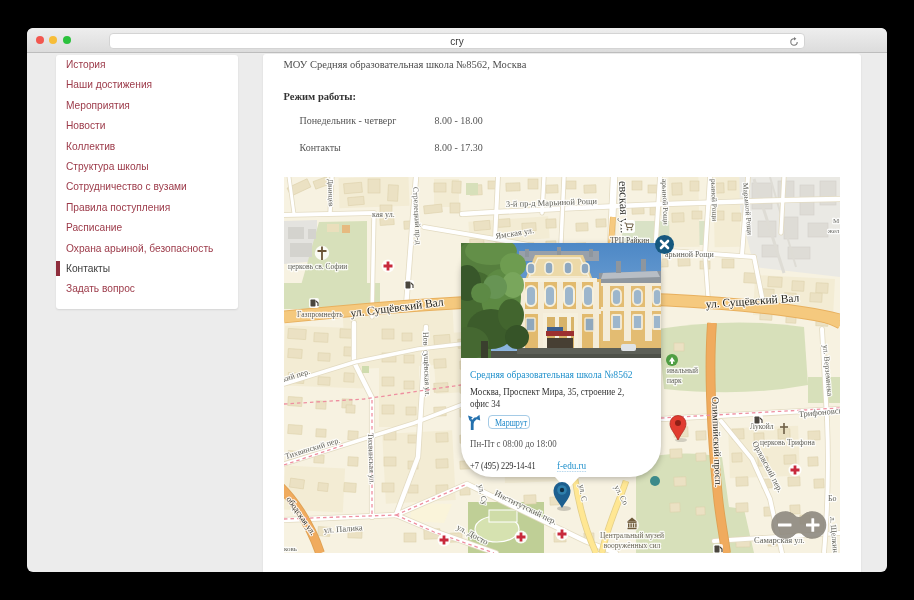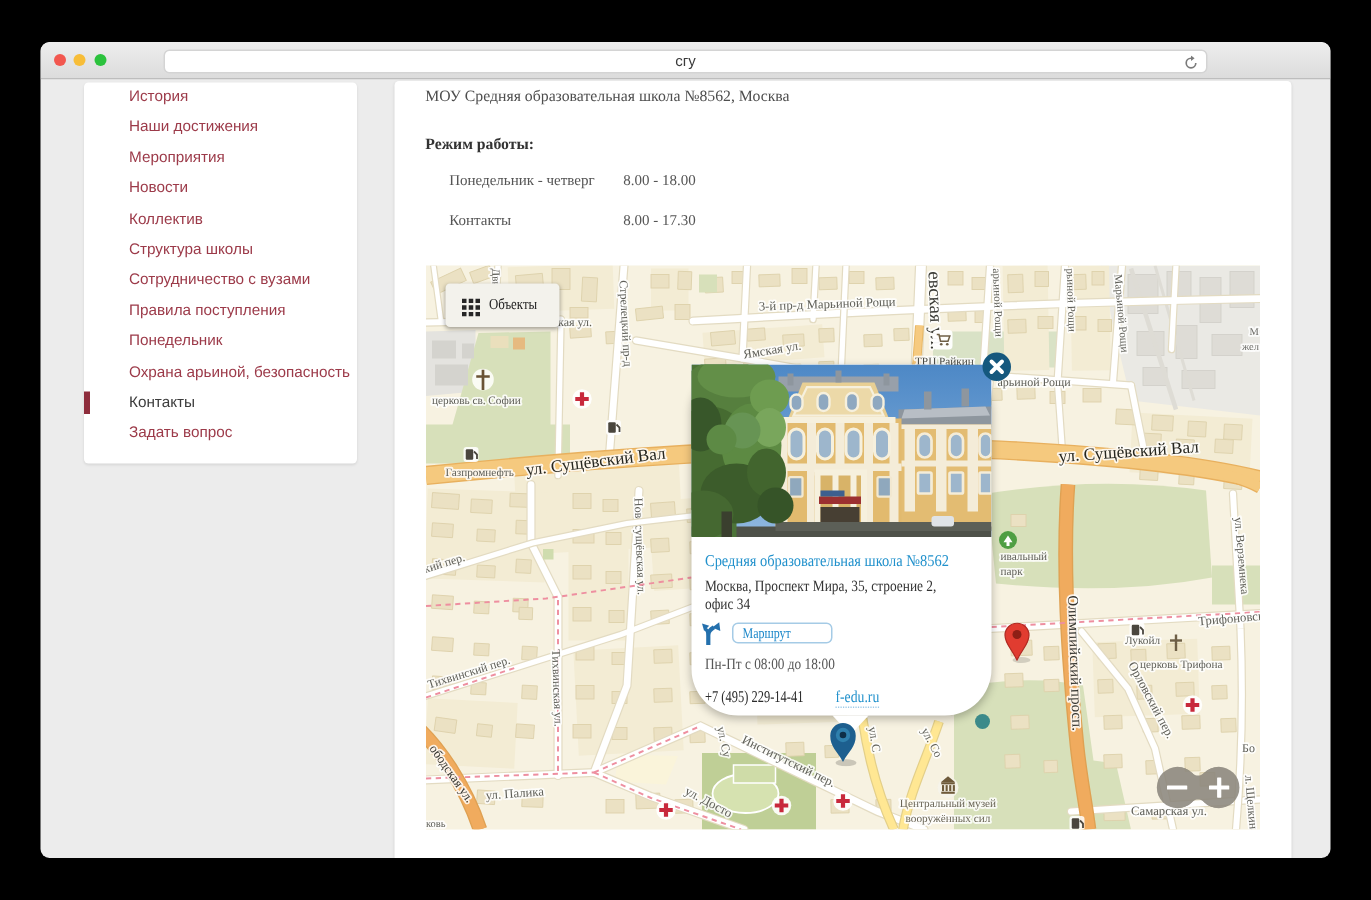--- a/index.html
+++ b/index.html
@@ -15,30 +15,30 @@
   #d2 { left:22px; background:#f7bd38; }
   #d3 { left:36px; background:#2bc23d; }
   #urlbar { position:absolute; left:82px; top:4.5px; width:696px; height:16px;
     background:#fff; border:1px solid #d4d4d4; border-radius:4px;
     font-size:10px; color:#3a3a3a; text-align:center; line-height:15px; }
   
   #sidebar { position:absolute; left:29px; top:26.5px; width:182px; height:254px;
     background:#fff; border-radius:3px; box-shadow:0 1px 2px rgba(0,0,0,.10); }
   #sidebar ul { list-style:none; padding:0.5px 0 0 0; }
   #sidebar li { position:relative; height:20.4px; line-height:20.4px;
-    padding-left:30px; font-size:10.2px; color:#9c3a49; white-space:nowrap; }
+    padding-left:10px; font-size:10.2px; color:#9c3a49; white-space:nowrap; }
   #sidebar li.act { color:#3c3c3c; }
   #sidebar li.act:before { content:""; position:absolute; left:0; top:2.5px;
     width:4px; height:15px; background:#8e2d3c; }
   #content { position:absolute; left:235.5px; top:26px; width:598px; height:518px;
     background:#fff; border-radius:3px 3px 0 0; box-shadow:0 1px 2px rgba(0,0,0,.10);font-family:Liberation Serif, serif; }
   #h1 { position:absolute; left:21px; top:4.5px; font-size:10.5px; color:#4e4e4e; }
   #rt { position:absolute; left:21px; top:37px; font-size:10.5px; font-weight:bold; color:#333; }
   .row { position:absolute; left:21px; font-size:10px; color:#555;padding-left:16px; }
-  .tm { position:absolute; left:153px; font-size:10px; color:#555; }
+  .tm { position:absolute; left:172px; font-size:10px; color:#555; }
   #map { position:absolute; left:21.3px; top:122.9px; width:556px; height:376px;
     background:#f7f2e2; overflow:hidden; }
   #objbtn { position:absolute; left:13px; top:12.5px; width:76px; height:29px;
     background:#f3f2ec; border-radius:3px; box-shadow:0 1px 3px rgba(0,0,0,.35);
     z-index:5; }
   #objbtn .txt { position:absolute; left:29px; top:8.5px; font-size:10.2px; color:#1d1d1d; transform:scaleX(0.84); transform-origin:0 0; }
 </style>
 </head>
 <body>
 <div id="win">
@@ -54,21 +54,21 @@
   <div id="sidebar">
     <ul>
       <li>История</li>
       <li>Наши достижения</li>
       <li>Мероприятия</li>
       <li>Новости</li>
       <li>Коллектив</li>
       <li>Структура школы</li>
       <li>Сотрудничество с вузами</li>
       <li>Правила поступления</li>
-      <li>Понедельник</li>
+      <li>Расписание</li>
       <li>Охрана арьиной, безопасность</li>
       <li class="act">Контакты</li>
       <li>Задать вопрос</li>
     </ul>
   </div>
   <div id="content">
     <div id="h1">МОУ Средняя образовательная школа №8562, Москва</div>
     <div id="rt">Режим работы:</div>
     <div class="row" style="top:61px;">Понедельник - четверг</div>
     <div class="tm" style="top:61px;">8.00 - 18.00</div>
@@ -497,36 +497,20 @@
 <text x="194" y="308" font-size="8" fill="none" stroke="#ffffff" stroke-width="2.4" stroke-linejoin="round" opacity="0.85" transform="rotate(78 194 308)">ул. Су</text>
 <text x="194" y="308" font-size="8" fill="#5f5f58" transform="rotate(78 194 308)">ул. Су</text>
 <path d="M0,207 L71,185 L134,172 L177,167" stroke="#e3dbc2" stroke-width="5.1" fill="none" stroke-linecap="round"></path>
 <path d="M0,207 L71,185 L134,172 L177,167" stroke="#ffffff" stroke-width="3.5" fill="none" stroke-linecap="round"></path>
 <path d="M0,227 L80,222 L177,208" stroke="#ee8fa0" stroke-width="1.3" fill="none" stroke-dasharray="3.5,3"></path>
 <rect x="78" y="189" width="7" height="7" fill="#cfdcae"></rect>
 <text x="-4" y="206" font-size="8" fill="none" stroke="#ffffff" stroke-width="2.4" stroke-linejoin="round" opacity="0.85" transform="rotate(-17 -4 206)">ский пер.</text>
 <text x="-4" y="206" font-size="8" fill="#5f5f58" transform="rotate(-17 -4 206)">ский пер.</text>
 <rect x="182" y="6" width="12" height="12" fill="#d7e0ba"></rect>
 </svg>
-      <div id="objbtn">
-        <svg style="position:absolute;left:11px;top:9.5px" width="12" height="12" viewBox="0 0 12 12">
-          <g fill="#262626">
-            <rect x="0" y="0" width="3" height="3"></rect>
-              <rect x="4.5" y="0" width="3" height="3"></rect>
-              <rect x="9" y="0" width="3" height="3"></rect>
-            <rect x="0" y="4.5" width="3" height="3"></rect>
-              <rect x="4.5" y="4.5" width="3" height="3"></rect>
-              <rect x="9" y="4.5" width="3" height="3"></rect>
-            <rect x="0" y="9" width="3" height="3"></rect>
-              <rect x="4.5" y="9" width="3" height="3"></rect>
-              <rect x="9" y="9" width="3" height="3"></rect>
-          </g>
-        </svg>
-        <div class="txt">Объекты</div>
-      </div>
 
 <div id="popup" style="position:absolute;left:177px;top:66.5px;width:200px;height:234px;background:#fff;box-shadow:0 2px 6px rgba(0,0,0,.25);z-index:10;border-radius:31px;">
   <svg width="200" height="115" viewBox="0 0 200 115" style="display:block">
     <defs>
       <linearGradient id="sky" x1="0" y1="0" x2="0" y2="1">
         <stop offset="0" stop-color="#4d88c6"></stop>
                 <stop offset="1" stop-color="#90b8e0"></stop>
       </linearGradient>
     </defs>
     <rect width="200" height="115" fill="url(#sky)"></rect>
@@ -627,21 +611,21 @@
     </g>
   </svg>
   <div style="position:absolute;left:9.5px;top:125px;font-size:11px;color:#2191cc;white-space:nowrap;transform:scaleX(0.875);transform-origin:0 0;">Средняя образовательная школа №8562</div>
   <div style="position:absolute;left:9px;top:142.5px;font-size:10.5px;color:#333;line-height:11.8px;white-space:nowrap;transform:scaleX(0.85);transform-origin:0 0;">Москва, Проспект Мира, 35, строение 2,<br>офис 34</div>
   <svg style="position:absolute;left:7.5px;top:170.5px;" width="14" height="16" viewBox="0 0 14 16">
     <path d="M4.2,16 L4.2,9.5 C4.2,6.5 6,5.5 8,4.2" stroke="#2470ad" stroke-width="2.8" fill="none"></path>
     <polygon points="11.5,0.8 12.2,6.6 6.8,4.4" fill="#2470ad"></polygon>
     <path d="M4.2,9.5 C4.2,7 3.4,6.2 2.4,5.2" stroke="#2470ad" stroke-width="2.2" fill="none"></path>
     <polygon points="0,1.6 4.8,3.2 1.4,6.6" fill="#2470ad"></polygon>
   </svg>
-  <div style="position:absolute;left:27px;top:171.5px;width:67px;height:14.5px;border:1px solid #a5cbe6;border-radius:4px;">
+  <div style="position:absolute;left:27px;top:171.5px;width:42px;height:14.5px;border:1px solid #a5cbe6;border-radius:4px;">
     <div style="position:absolute;left:6px;top:1px;font-size:10px;color:#1b87c9;white-space:nowrap;transform:scaleX(0.8);transform-origin:0 0;">Маршрут</div>
   </div>
   <div style="position:absolute;left:9.3px;top:195px;font-size:10.5px;color:#565656;white-space:nowrap;transform:scaleX(0.845);transform-origin:0 0;">Пн-Пт с 08:00 до 18:00</div>
   <div style="position:absolute;left:9.3px;top:215.5px;font-size:11px;color:#2b2b2b;white-space:nowrap;transform:scaleX(0.755);transform-origin:0 0;">+7 (495) 229-14-41</div>
   <div style="position:absolute;left:96px;top:215.5px;font-size:11px;color:#2191cc;white-space:nowrap;border-bottom:1px dotted #9fcbe8;transform:scaleX(0.83);transform-origin:0 0;">f-edu.ru</div>
   <div style="position:absolute;left:94px;top:234px;width:0;height:0;border-left:12px solid transparent;border-right:12px solid transparent;border-top:13px solid #ffffff;"></div>
   <div style="position:absolute;left:194px;top:-8px;width:19px;height:19px;border-radius:50%;background:#15587e;">
     <svg width="19" height="19" viewBox="0 0 19 19">
               <path d="M6,6 L13,13 M13,6 L6,13" stroke="#fff" stroke-width="2.6" stroke-linecap="round"></path>
             </svg>

